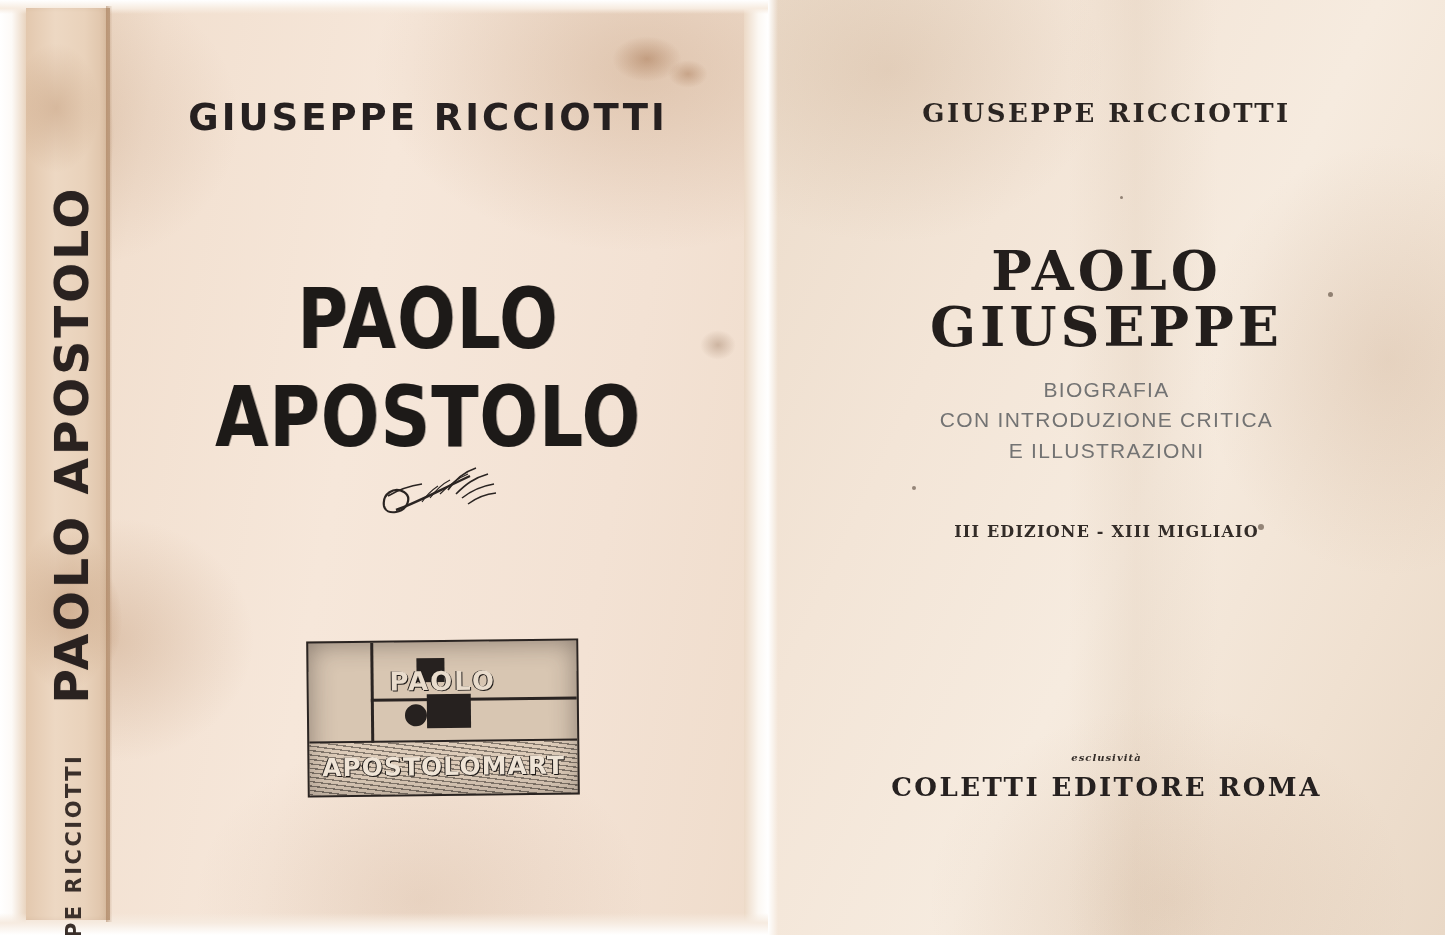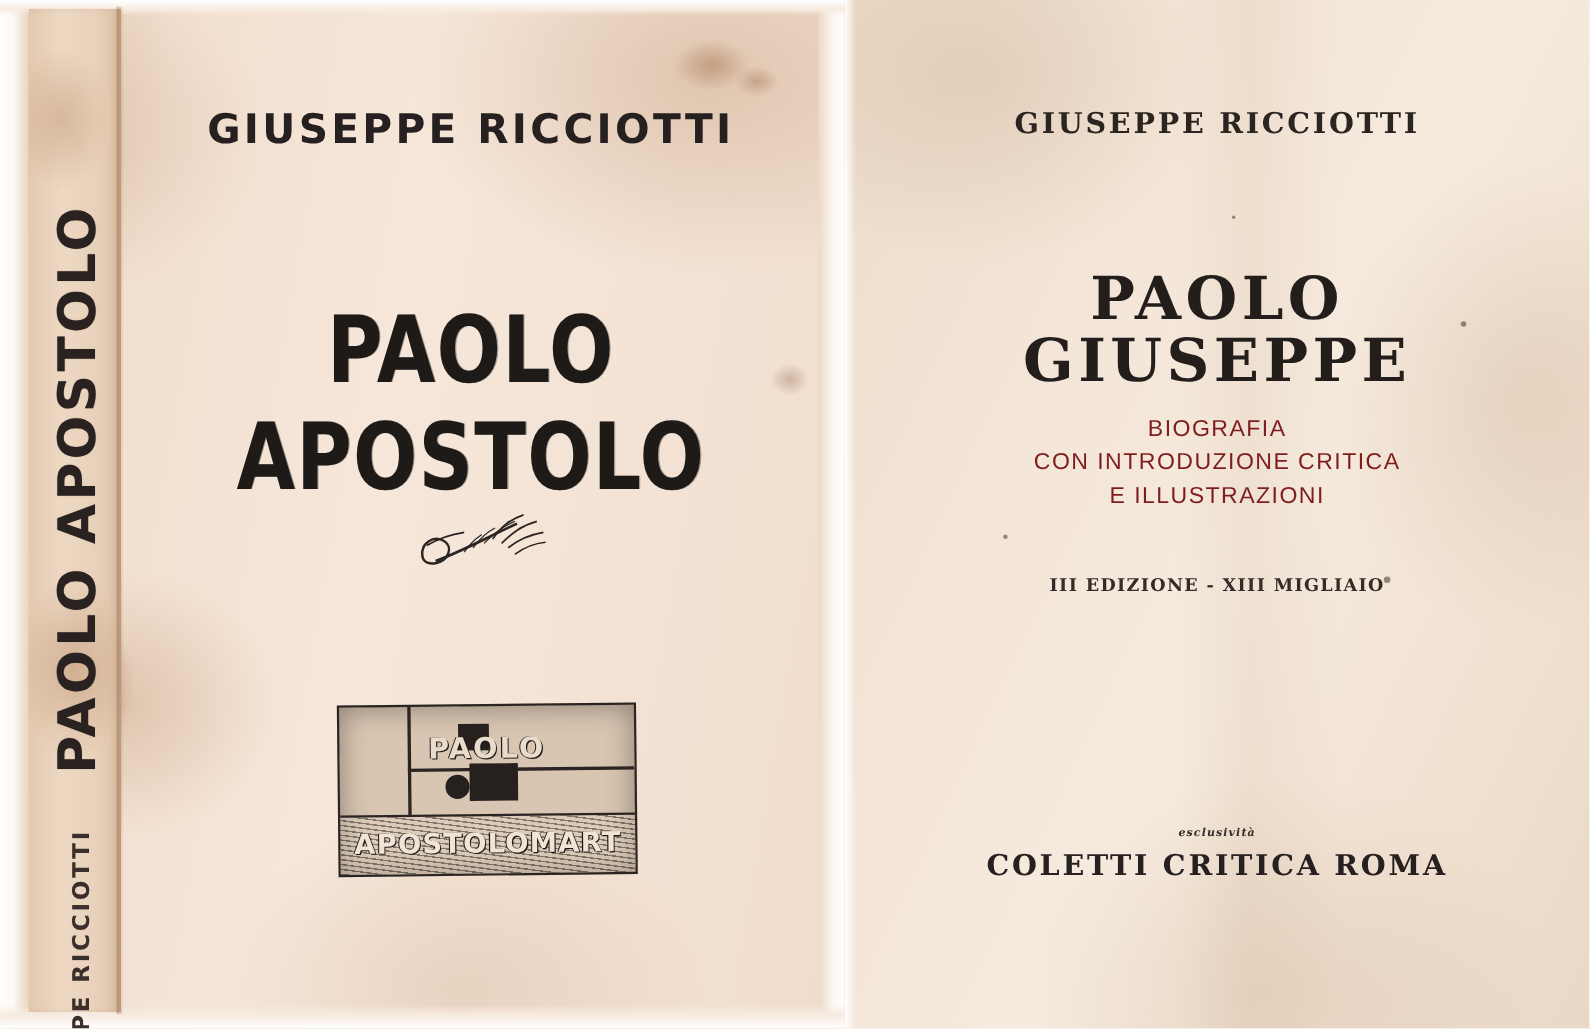--- a/index.html
+++ b/index.html
@@ -250,21 +250,21 @@
     letter-spacing: 4px;
     color: #231e1c;
   }
   .tp-subtitle {
     position: absolute; top: 375px; left: 0; width: 677px;
     text-align: center;
     font-family: "Liberation Sans", sans-serif;
     font-size: 21px;
     line-height: 1.45;
     letter-spacing: 1.3px;
-    color: #7f1d1d;
+    color: #737373;
   }
   .tp-edition {
     position: absolute; top: 522px; left: 0; width: 677px;
     text-align: center;
     font-family: "DejaVu Serif", serif;
     font-weight: 700;
     font-size: 16px;
     letter-spacing: 1.2px;
     color: #332c28;
   }
@@ -381,15 +381,15 @@
     <div class="tp-subtitle">
       <span>BIOGRAFIA</span><br>
       <span>CON INTRODUZIONE CRITICA</span><br>
       <span>E ILLUSTRAZIONI</span>
     </div>
 
     <div class="tp-edition">III EDIZIONE - XIII MIGLIAIO</div>
 
     <div class="tp-excl">esclusività</div>
 
-    <div class="tp-publisher">COLETTI CRITICA ROMA</div>
+    <div class="tp-publisher">COLETTI EDITORE ROMA</div>
   </div>
 </div>
 
 </body></html>

